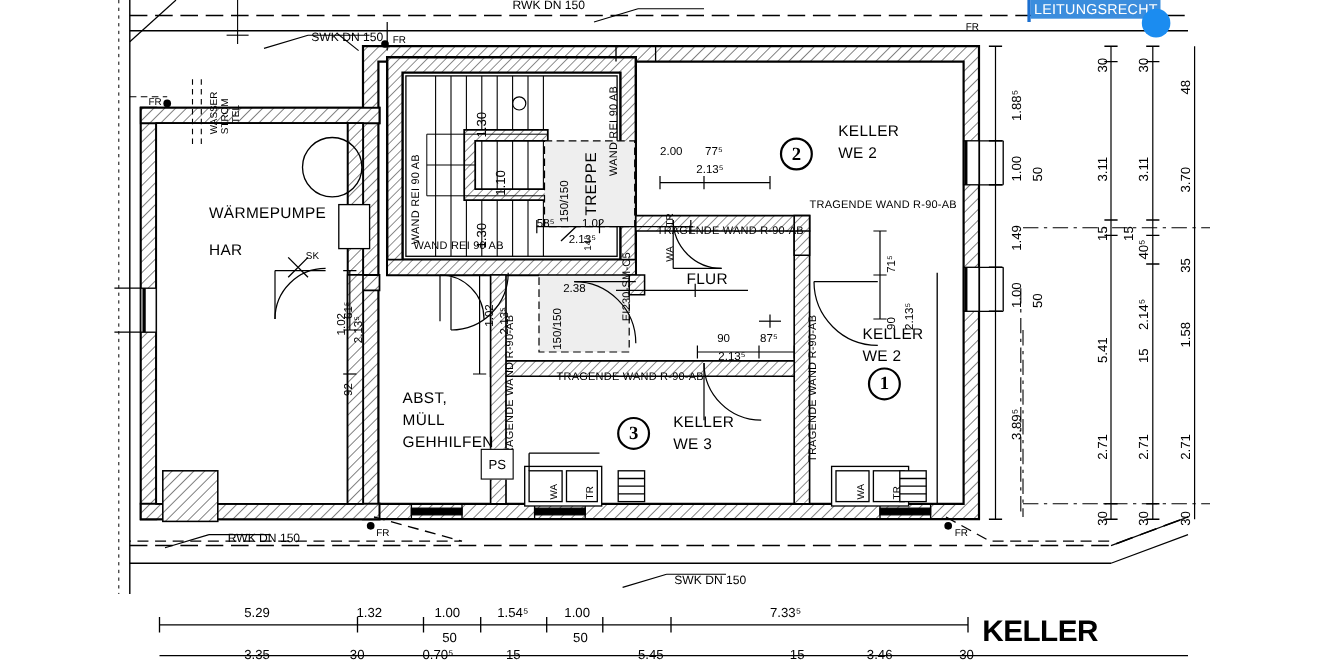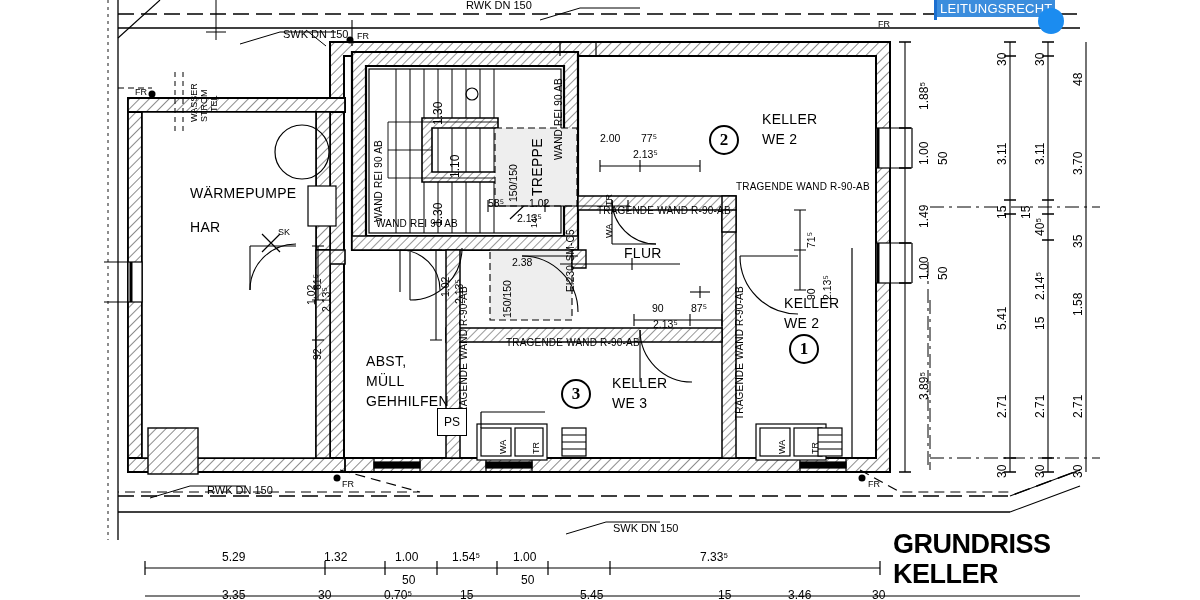--- a/index.html
+++ b/index.html
@@ -444,20 +444,19 @@
 
   <div class="lbl dim" style="left:222px;top:589px">3.35</div>
   <div class="lbl dim" style="left:318px;top:589px">30</div>
   <div class="lbl dim" style="left:384px;top:589px">0.70⁵</div>
   <div class="lbl dim" style="left:460px;top:589px">15</div>
   <div class="lbl dim" style="left:580px;top:589px">5.45</div>
   <div class="lbl dim" style="left:718px;top:589px">15</div>
   <div class="lbl dim" style="left:788px;top:589px">3.46</div>
   <div class="lbl dim" style="left:872px;top:589px">30</div>
 
-  <div class="title" style="left:893px;top:529px">GRUNDRISS</div>
   <div class="title" style="left:893px;top:559px">KELLER</div>
 
   <div class="caret" style="left:934px;top:0px;height:20px"></div>
   <div class="sel" style="left:937px;top:0px">LEITUNGSRECHT</div>
   <div class="cursor-dot" style="left:1038px;top:8px"></div>
 
 </div>
 
 </body></html>

